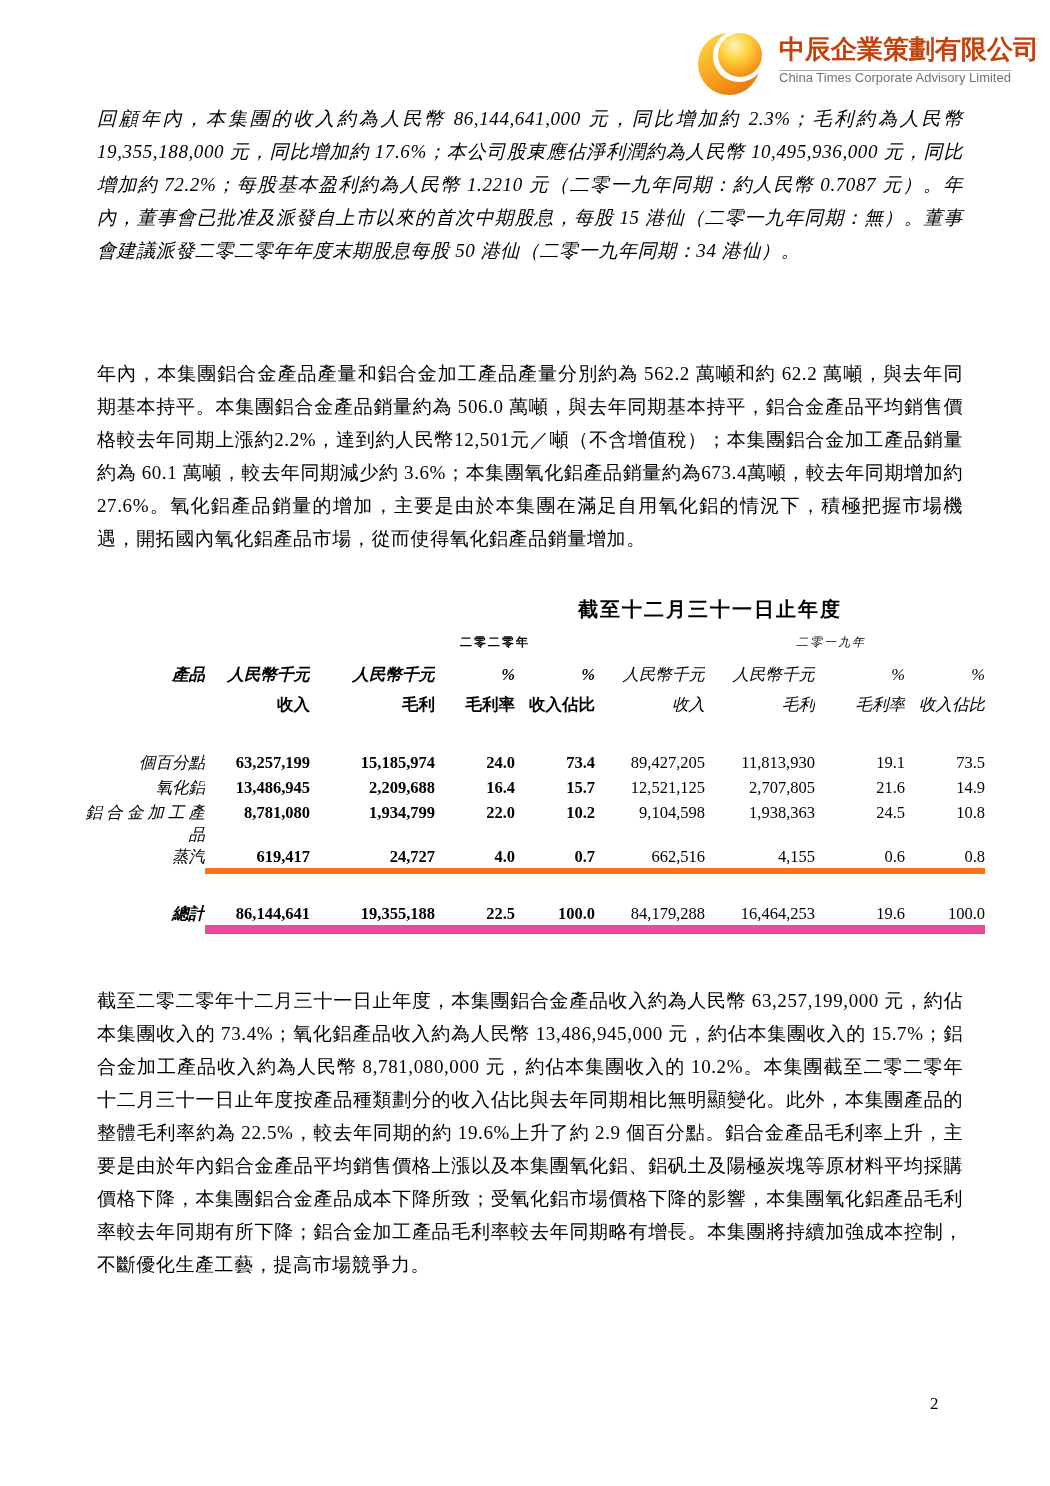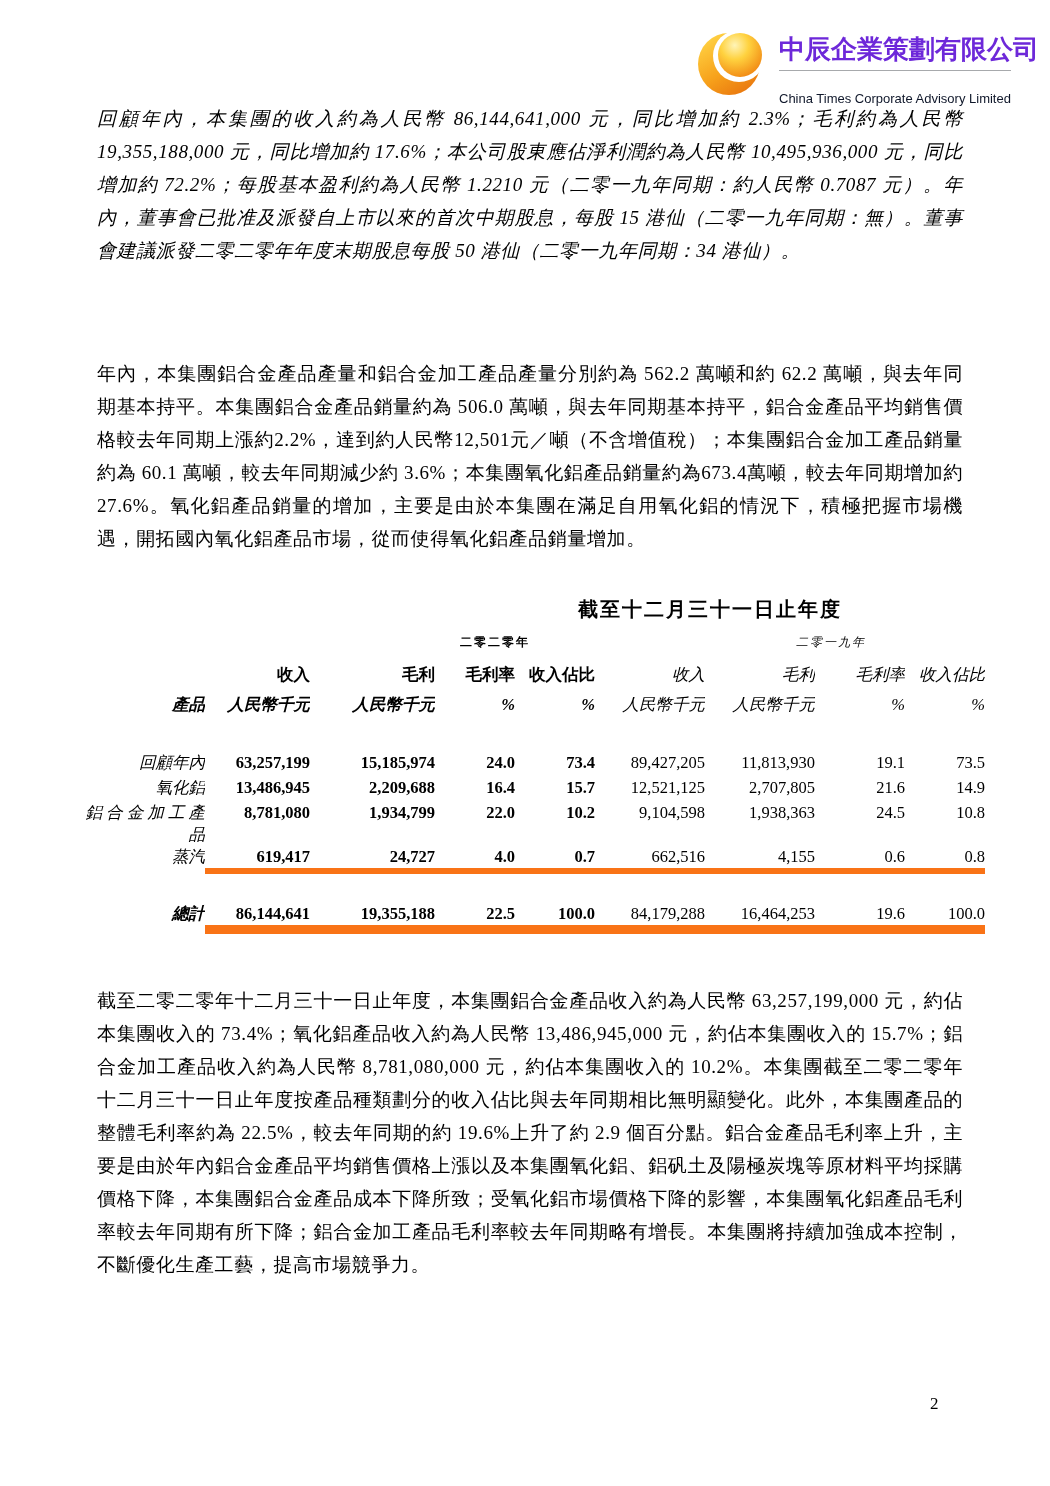--- a/index.html
+++ b/index.html
@@ -8,28 +8,28 @@
     position:relative; width:1050px; height:1486px; margin:0 auto;
     background:#ffffff; overflow:hidden;
     font-family:"Liberation Serif", serif; color:#000;
   }
 
   
   .logo { position:absolute; top:26px; left:695px; width:320px; height:72px; }
   .logo-icon { position:absolute; left:0; top:0; }
   .logo-zh {
     position:absolute; left:84px; top:6px; width:236px;
-    font-size:26px; font-weight:bold; color:#6d28d9; letter-spacing:0px;
+    font-size:26px; font-weight:bold; color:#c2410c; letter-spacing:0px;
     font-family:"Liberation Sans", sans-serif; white-space:nowrap;
     text-align:justify; text-align-last:justify;
   }
   .logo-rule { position:absolute; left:84px; top:44px; width:232px; height:1px; background:#a7a9ac; }
   .logo-en {
-    position:absolute; left:84px; top:65px; width:236px;
-    font-size:13px; color:#0f172a; font-family:"Liberation Sans", sans-serif;
+    position:absolute; left:84px; top:44px; width:236px;
+    font-size:13px; color:#737373; font-family:"Liberation Sans", sans-serif;
     white-space:nowrap;
   }
 
   
   .para {
     position:absolute; left:97px; width:866px;
     font-size:19px; line-height:33px; text-align:justify;
     letter-spacing:0.6px; white-space:normal;
   }
   #para1 { top:102px;font-style:italic; }
@@ -59,21 +59,21 @@
   td.c20s { font-weight:bold; font-style:italic; }
   td.c19h { font-style:italic; }
   td.lbl-cell { text-align:left; font-style:italic; white-space:pre-line; }
   td.lbl-bold { font-weight:bold; }
   tr.data td { height:25px; }
   tr.data td.v20 { font-weight:bold;text-align:right; }
   tr.sp1 td { height:36px; }
   tr.sp2 td { height:32px; }
   tr.r-underline td:not(.lbl-cell) { border-bottom:6px solid #f97316; }
   tr.r-total td { height:26px; }
-  tr.r-total td:not(.lbl-cell) { border-bottom:9px solid #f97316; }
+  tr.r-total td:not(.lbl-cell) { border-bottom:9px solid #ec4899; }
   tr.r-total td.v20 { font-weight:bold; }
 
   
   .page-num { position:absolute; left:930px; top:1394px; font-size:17px; }
 </style>
 </head>
 <body>
 
 <div class="page">
 
@@ -117,46 +117,46 @@
           <col style="width:125px">
         <col style="width:80px">
           <col style="width:80px">
           <col style="width:110px">
         <col style="width:110px">
           <col style="width:90px">
           <col style="width:80px">
       </colgroup>
       <tbody id="fin-body">
           <tr class="hdr">
+            <td class="lbl-cell lbl-bold">產品</td>
+            <td class="c20s">人民幣千元</td>
+            <td class="c20s">人民幣千元</td>
+            <td class="c20s">%</td>
+            <td class="c20s">%</td>
+            <td class="c19h">人民幣千元</td>
+            <td class="c19h">人民幣千元</td>
+            <td class="c19h">%</td>
+            <td class="c19h">%</td>
+          </tr>
+          <tr class="hdr">
             <td></td>
             <td class="c20h">收入</td>
             <td class="c20h">毛利</td>
             <td class="c20h">毛利率</td>
             <td class="c20h">收入佔比</td>
             <td class="c19h">收入</td>
             <td class="c19h">毛利</td>
             <td class="c19h">毛利率</td>
             <td class="c19h">收入佔比</td>
           </tr>
-          <tr class="hdr">
-            <td class="lbl-cell lbl-bold">產品</td>
-            <td class="c20s">人民幣千元</td>
-            <td class="c20s">人民幣千元</td>
-            <td class="c20s">%</td>
-            <td class="c20s">%</td>
-            <td class="c19h">人民幣千元</td>
-            <td class="c19h">人民幣千元</td>
-            <td class="c19h">%</td>
-            <td class="c19h">%</td>
-          </tr>
           <tr class="sp1">
             <td colspan="9"></td>
           </tr>
           <tr class="data">
-            <td class="lbl-cell">回顧年內</td>
+            <td class="lbl-cell">個百分點</td>
             <td class="v20">63,257,199</td>
             <td class="v20">15,185,974</td>
             <td class="v20">24.0</td>
             <td class="v20">73.4</td>
             <td class="v19">89,427,205</td>
             <td class="v19">11,813,930</td>
             <td class="v19">19.1</td>
             <td class="v19">73.5</td>
           </tr>
           <tr class="data">

